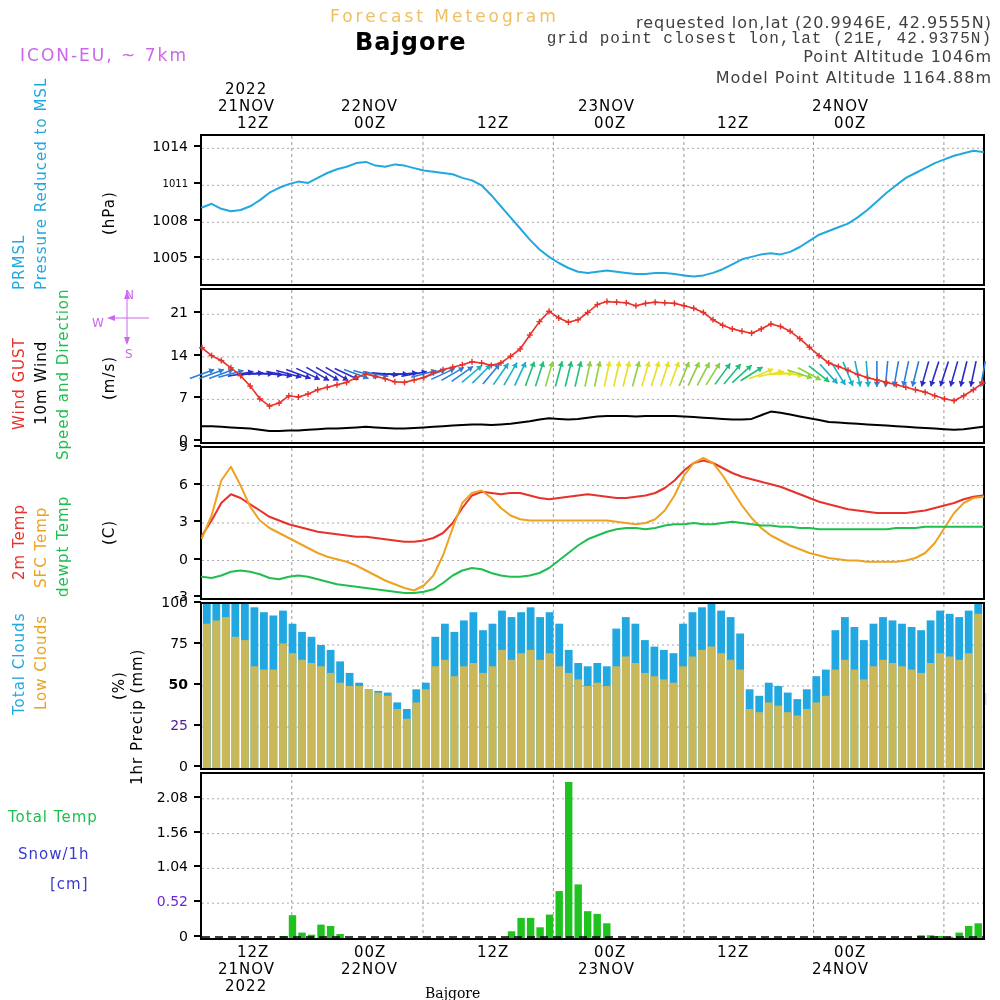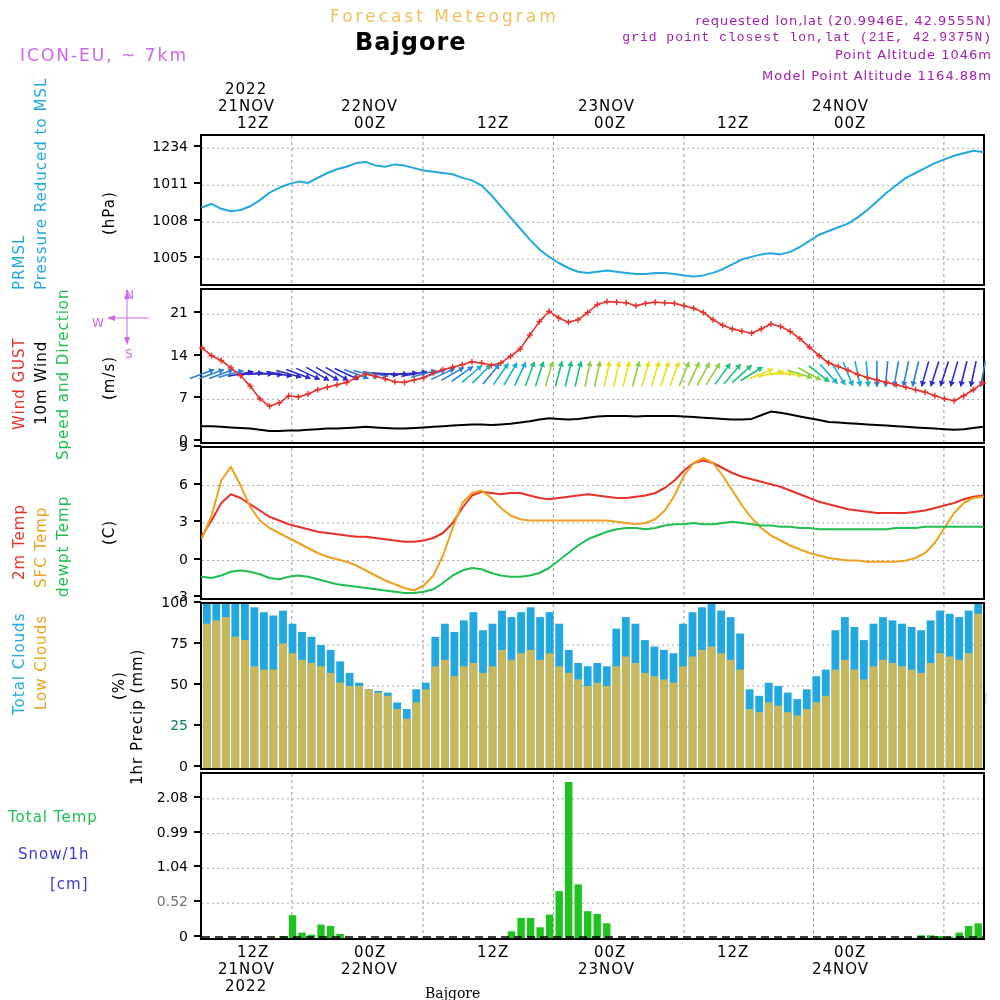--- a/index.html
+++ b/index.html
@@ -4,21 +4,21 @@
 <style>
   html,body{margin:0;padding:0;background:#ffffff;}
   body{width:1000px;height:1000px;font-family:"DejaVu Sans",sans-serif;position:relative;overflow:hidden;}
   .abs{position:absolute;}
   .nw{white-space:nowrap;}
 
   
   #hdr-forecast{left:330px;top:6px;font-size:17px;color:#f0c060;letter-spacing:3px;}
   #hdr-title{left:355px;top:28px;font-size:24px;font-weight:bold;color:#000;letter-spacing:1px;}
   #hdr-model{left:20px;top:45px;font-size:17px;color:#cc66ee;letter-spacing:2px;}
-  .hdr-right{right:8px;font-size:13px;color:#a21caf;letter-spacing:1px;text-align:right;}
+  .hdr-right{right:8px;font-size:16px;color:#404040;letter-spacing:1px;text-align:right;}
   #hdr-r1{top:13px;}
   #hdr-r2{top:30px;font-family:Liberation Mono, monospace;}
   #hdr-r3{top:47px;}
   #hdr-r4{top:68px;}
 
   
   .taxis{font-size:15px;color:#000;letter-spacing:1px;}
   .baxis{font-size:15px;color:#000;letter-spacing:1px;}
 
   
@@ -103,23 +103,23 @@
       <line x1="0" y1="49.3" x2="781" y2="49.3" stroke="#aaa" stroke-width="1" stroke-dasharray="2,3"></line>
       <line x1="0" y1="12.3" x2="781" y2="12.3" stroke="#aaa" stroke-width="1" stroke-dasharray="2,3"></line>
       <polyline points="0.0,71.5 9.6,67.8 19.3,72.8 28.9,75.2 38.6,74.0 48.2,70.3 57.9,64.1 67.5,56.7 77.1,51.8 86.8,48.1 96.4,45.6 106.1,46.9 115.7,41.9 125.3,37.0 135.0,33.3 144.6,30.8 154.3,27.1 163.9,25.9 173.6,29.6 183.2,30.8 192.8,28.4 202.5,29.6 212.1,32.1 221.8,34.5 231.4,35.8 241.0,37.0 250.7,38.2 260.3,41.9 270.0,44.4 279.6,49.3 289.3,59.2 298.9,70.3 308.5,81.4 318.2,92.5 327.8,103.6 337.5,113.5 347.1,120.9 356.8,127.0 366.4,132.0 376.0,135.7 385.7,136.9 395.3,135.7 405.0,134.4 414.6,135.7 424.2,136.9 433.9,138.1 443.5,138.1 453.2,136.9 462.8,136.9 472.5,138.1 482.1,139.4 491.7,140.6 501.4,139.4 511.0,136.9 520.7,133.2 530.3,128.3 540.0,123.3 549.6,120.9 559.2,118.4 568.9,117.2 578.5,118.4 588.2,115.9 597.8,111.0 607.4,104.8 617.1,98.7 626.7,95.0 636.4,91.3 646.0,87.6 655.7,81.4 665.3,74.0 674.9,65.4 684.6,56.7 694.2,49.3 703.9,41.9 713.5,37.0 723.1,32.1 732.8,27.1 742.4,23.4 752.1,19.7 761.7,17.3 771.4,14.8 781.0,16.0" fill="none" stroke="#22a8e0" stroke-width="2" stroke-linejoin="round" stroke-linecap="round"></polyline>
     </svg>
   </div>
 <div id="ylab-pressure">
     <div class="abs nw" style="left: 188px; top: 257.333px; transform: translate(-100%, -50%); font-size: 14px; color: rgb(0, 0, 0);">1005</div>
     <div class="abs" style="left: 194px; top: 256.333px; width: 7px; height: 2px; background: rgb(0, 0, 0);"></div>
     <div class="abs nw" style="left: 188px; top: 220.333px; transform: translate(-100%, -50%); font-size: 14px; color: rgb(0, 0, 0);">1008</div>
     <div class="abs" style="left: 194px; top: 219.333px; width: 7px; height: 2px; background: rgb(0, 0, 0);"></div>
-    <div class="abs nw" style="left: 188px; top: 183.333px; transform: translate(-100%, -50%); font-size: 14px; color: rgb(0, 0, 0);">1011</div>
+    <div class="abs nw" style="left: 188px; top: 183.333px; transform: translate(-100%, -50%); font-size: 10px; color: rgb(0, 0, 0);">1011</div>
     <div class="abs" style="left: 194px; top: 182.333px; width: 7px; height: 2px; background: rgb(0, 0, 0);"></div>
-    <div class="abs nw" style="left: 188px; top: 146.333px; transform: translate(-100%, -50%); font-size: 14px; color: rgb(0, 0, 0);">1234</div>
+    <div class="abs nw" style="left: 188px; top: 146.333px; transform: translate(-100%, -50%); font-size: 14px; color: rgb(0, 0, 0);">1014</div>
     <div class="abs" style="left: 194px; top: 145.333px; width: 7px; height: 2px; background: rgb(0, 0, 0);"></div>
   </div>
 
 <div class="panel" id="p-wind" style="left:200px;top:288px;width:785px;height:156px;">
     <svg width="781" height="152" style="position: absolute; left: 0px; top: 0px;">
       <line x1="89.8" y1="0" x2="89.8" y2="152" stroke="#999" stroke-width="1" stroke-dasharray="3,3"></line>
       <line x1="221.0" y1="0" x2="221.0" y2="152" stroke="#999" stroke-width="1" stroke-dasharray="3,3"></line>
       <line x1="351.4" y1="0" x2="351.4" y2="152" stroke="#999" stroke-width="1" stroke-dasharray="3,3"></line>
       <line x1="481.9" y1="0" x2="481.9" y2="152" stroke="#999" stroke-width="1" stroke-dasharray="3,3"></line>
       <line x1="611.5" y1="0" x2="611.5" y2="152" stroke="#999" stroke-width="1" stroke-dasharray="3,3"></line>
@@ -1000,23 +1000,23 @@
       <rect x="753.3" y="55.8" width="7.8" height="108.2" fill="#c8b85a"></rect>
       <rect x="762.8" y="6.6" width="7.8" height="157.4" fill="#22a8e0"></rect>
       <rect x="762.8" y="49.2" width="7.8" height="114.8" fill="#c8b85a"></rect>
       <rect x="772.3" y="0.0" width="7.8" height="164.0" fill="#22a8e0"></rect>
       <rect x="772.3" y="9.8" width="7.8" height="154.2" fill="#c8b85a"></rect>
     </svg>
   </div>
 <div id="ylab-clouds">
     <div class="abs nw" style="left: 188px; top: 766px; transform: translate(-100%, -50%); font-size: 14px; color: rgb(0, 0, 0);">0</div>
     <div class="abs" style="left: 194px; top: 765px; width: 7px; height: 2px; background: rgb(0, 0, 0);"></div>
-    <div class="abs nw" style="left: 188px; top: 725px; transform: translate(-100%, -50%); font-size: 14px; color: #0f766e;">25</div>
+    <div class="abs nw" style="left: 188px; top: 725px; transform: translate(-100%, -50%); font-size: 14px; color: #4c1d95;">25</div>
     <div class="abs" style="left: 194px; top: 724px; width: 7px; height: 2px; background: rgb(0, 0, 0);"></div>
-    <div class="abs nw" style="left: 188px; top: 684px; transform: translate(-100%, -50%); font-size: 14px; color: rgb(0, 0, 0);">50</div>
+    <div class="abs nw" style="left: 188px; top: 684px; transform: translate(-100%, -50%); font-size: 14px; color: rgb(0, 0, 0); font-weight: bold;">50</div>
     <div class="abs" style="left: 194px; top: 683px; width: 7px; height: 2px; background: rgb(0, 0, 0);"></div>
     <div class="abs nw" style="left: 188px; top: 643px; transform: translate(-100%, -50%); font-size: 14px; color: rgb(0, 0, 0);">75</div>
     <div class="abs" style="left: 194px; top: 642px; width: 7px; height: 2px; background: rgb(0, 0, 0);"></div>
     <div class="abs nw" style="left: 188px; top: 602px; transform: translate(-100%, -50%); font-size: 14px; color: rgb(0, 0, 0);">100</div>
     <div class="abs" style="left: 194px; top: 601px; width: 7px; height: 2px; background: rgb(0, 0, 0);"></div>
   </div>
 
 <div class="panel" id="p-precip" style="left:200px;top:772px;width:785px;height:168px;">
     <svg width="781" height="164" style="position: absolute; left: 0px; top: 0px;">
       <line x1="89.8" y1="0" x2="89.8" y2="164" stroke="#999" stroke-width="1" stroke-dasharray="3,3"></line>
@@ -1053,25 +1053,25 @@
       <rect x="744.0" y="162.7" width="7.4" height="1.3" fill="#1fc21f"></rect>
       <rect x="753.5" y="158.6" width="7.4" height="5.4" fill="#1fc21f"></rect>
       <rect x="763.0" y="152.0" width="7.4" height="12.0" fill="#1fc21f"></rect>
       <rect x="772.5" y="149.3" width="7.4" height="14.7" fill="#1fc21f"></rect>
       <line x1="0" y1="163" x2="781" y2="163" stroke="#000" stroke-width="1.6" stroke-dasharray="8,5"></line>
     </svg>
   </div>
 <div id="ylab-precip">
     <div class="abs nw" style="left: 188px; top: 936px; transform: translate(-100%, -50%); font-size: 14px; color: rgb(0, 0, 0);">0</div>
     <div class="abs" style="left: 194px; top: 935px; width: 7px; height: 2px; background: rgb(0, 0, 0);"></div>
-    <div class="abs nw" style="left: 188px; top: 901.192px; transform: translate(-100%, -50%); font-size: 14px; color: #737373; text-align: center;">0.52</div>
+    <div class="abs nw" style="left: 188px; top: 901.192px; transform: translate(-100%, -50%); font-size: 14px; color: #6d28d9; text-align: center;">0.52</div>
     <div class="abs" style="left: 194px; top: 900.192px; width: 7px; height: 2px; background: rgb(0, 0, 0);"></div>
     <div class="abs nw" style="left: 188px; top: 866.384px; transform: translate(-100%, -50%); font-size: 14px; color: rgb(0, 0, 0);">1.04</div>
     <div class="abs" style="left: 194px; top: 865.384px; width: 7px; height: 2px; background: rgb(0, 0, 0);"></div>
-    <div class="abs nw" style="left: 188px; top: 831.576px; transform: translate(-100%, -50%); font-size: 14px; color: rgb(0, 0, 0);">0.99</div>
+    <div class="abs nw" style="left: 188px; top: 831.576px; transform: translate(-100%, -50%); font-size: 14px; color: rgb(0, 0, 0);">1.56</div>
     <div class="abs" style="left: 194px; top: 830.576px; width: 7px; height: 2px; background: rgb(0, 0, 0);"></div>
     <div class="abs nw" style="left: 188px; top: 796.767px; transform: translate(-100%, -50%); font-size: 14px; color: rgb(0, 0, 0);">2.08</div>
     <div class="abs" style="left: 194px; top: 795.767px; width: 7px; height: 2px; background: rgb(0, 0, 0);"></div>
   </div>
 
 <div class="abs nw baxis" style="left:237px;top:943px;">12Z</div>
 <div class="abs nw baxis" style="left:354px;top:943px;">00Z</div>
 <div class="abs nw baxis" style="left:477px;top:943px;">12Z</div>
 <div class="abs nw baxis" style="left:594px;top:943px;">00Z</div>
 <div class="abs nw baxis" style="left:717px;top:943px;">12Z</div>

